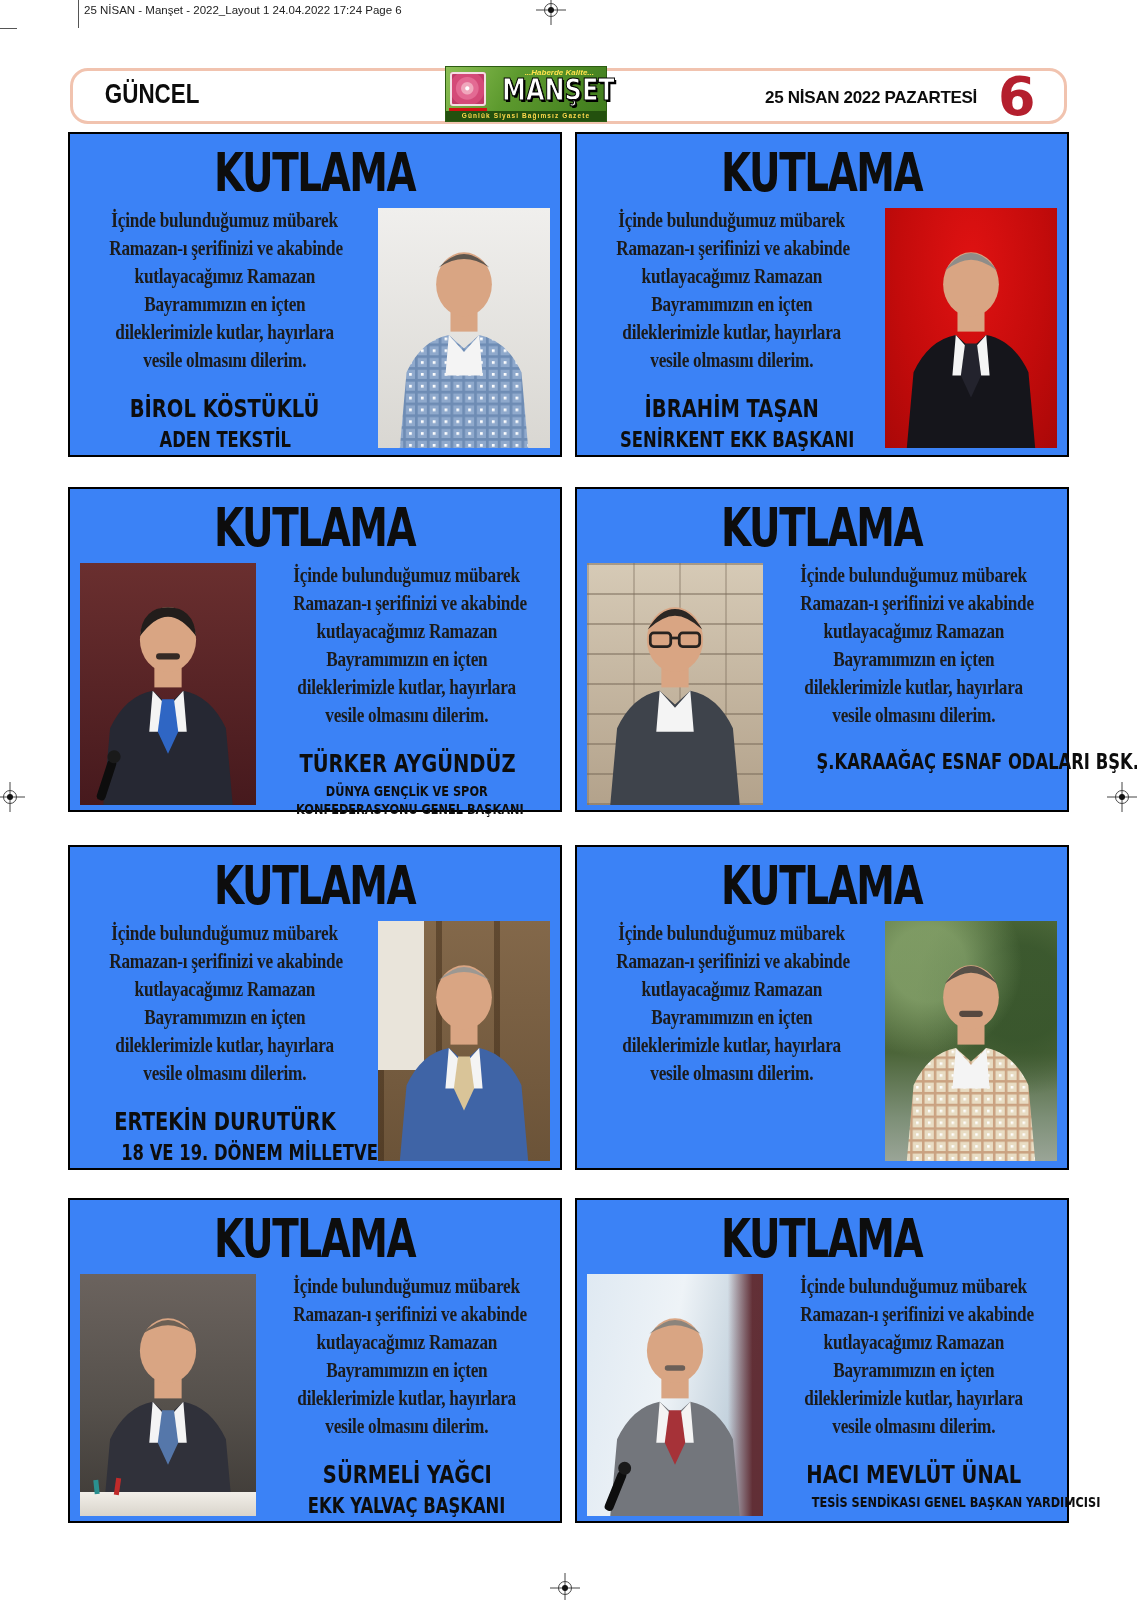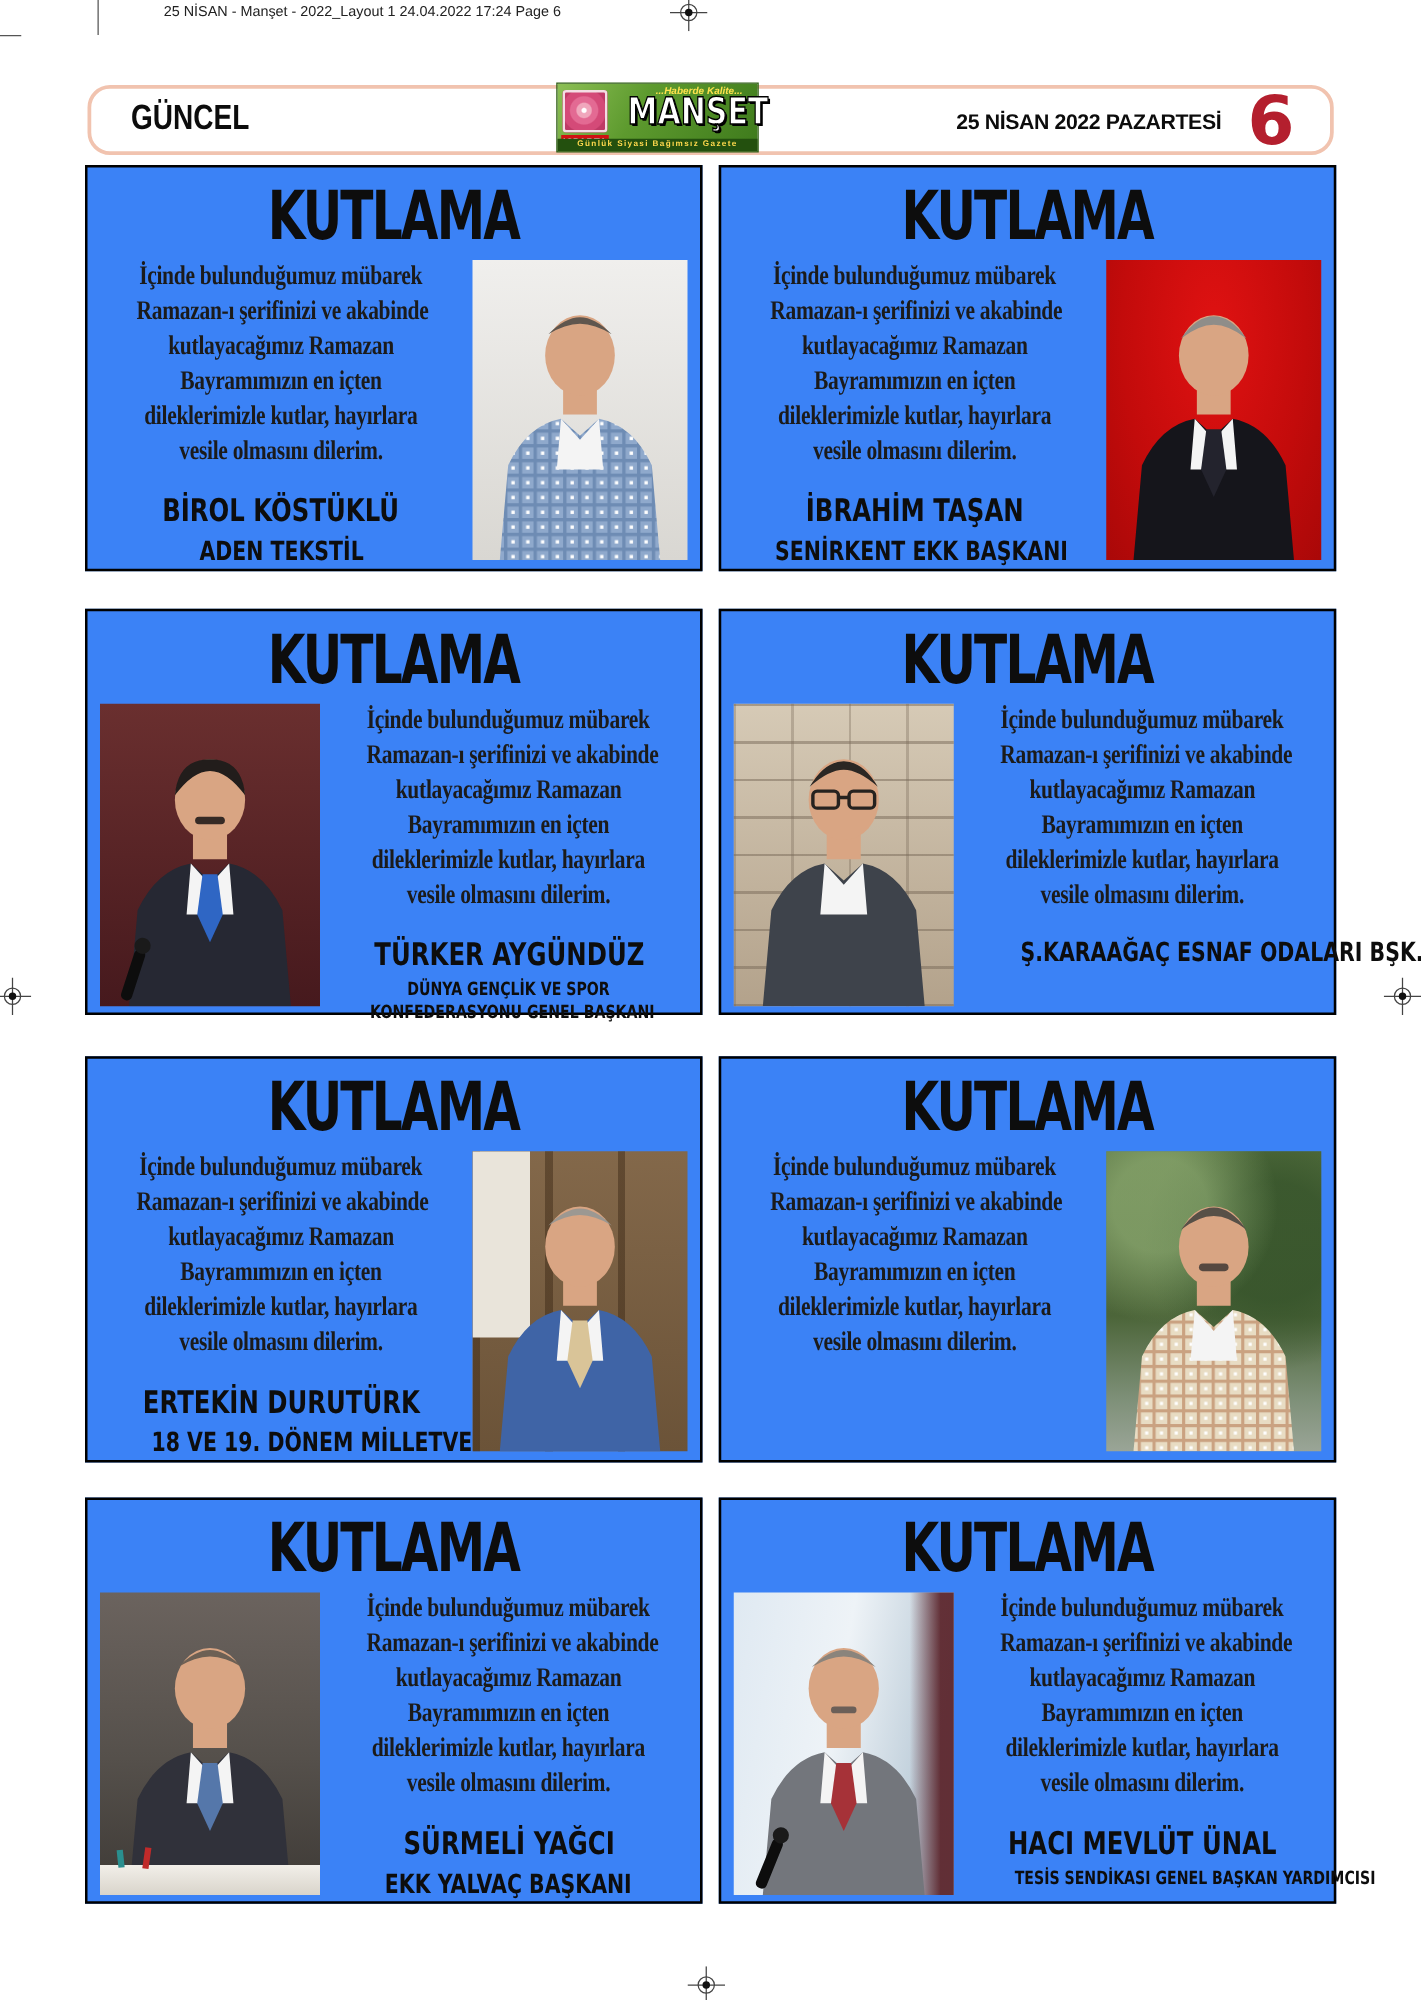--- a/index.html
+++ b/index.html
@@ -1,20 +1,20 @@
 <!DOCTYPE html>
 <html><head>
 <meta charset="utf-8">
 <style>
   html,body{margin:0;padding:0;background:#fff;}
   .page{position:relative;width:1137px;height:1600px;background:#ffffff;overflow:hidden;
         font-family:"Liberation Sans",sans-serif;color:#111;}
 
   
-  .slug{position:absolute;left:84px;top:4px;font-size:11.5px;color:#222;white-space:nowrap;margin-left:47px;}
+  .slug{position:absolute;left:84px;top:4px;font-size:11.5px;color:#222;white-space:nowrap;}
   .slug-divider{position:absolute;left:78px;top:0;width:1px;height:28px;background:#555;}
   .slug-tick{position:absolute;left:0;top:28px;width:17px;height:1px;background:#555;}
   .reg{position:absolute;}
 
   
   .topbar{position:absolute;left:70px;top:68px;width:997px;height:56px;border:3px solid #f1c3af;
           border-radius:18px;box-sizing:border-box;background:#fff;}
   .section{position:absolute;left:20px;top:7px;font-size:28px;font-weight:800;color:#0c0c0c;}
   .date{position:absolute;left:692px;top:17px;font-size:17px;font-weight:700;color:#0c0c0c;letter-spacing:-0.3px;}
   .pagenum{position:absolute;left:925px;top:-6px;font-size:54px;font-weight:900;color:#b41f2e;

